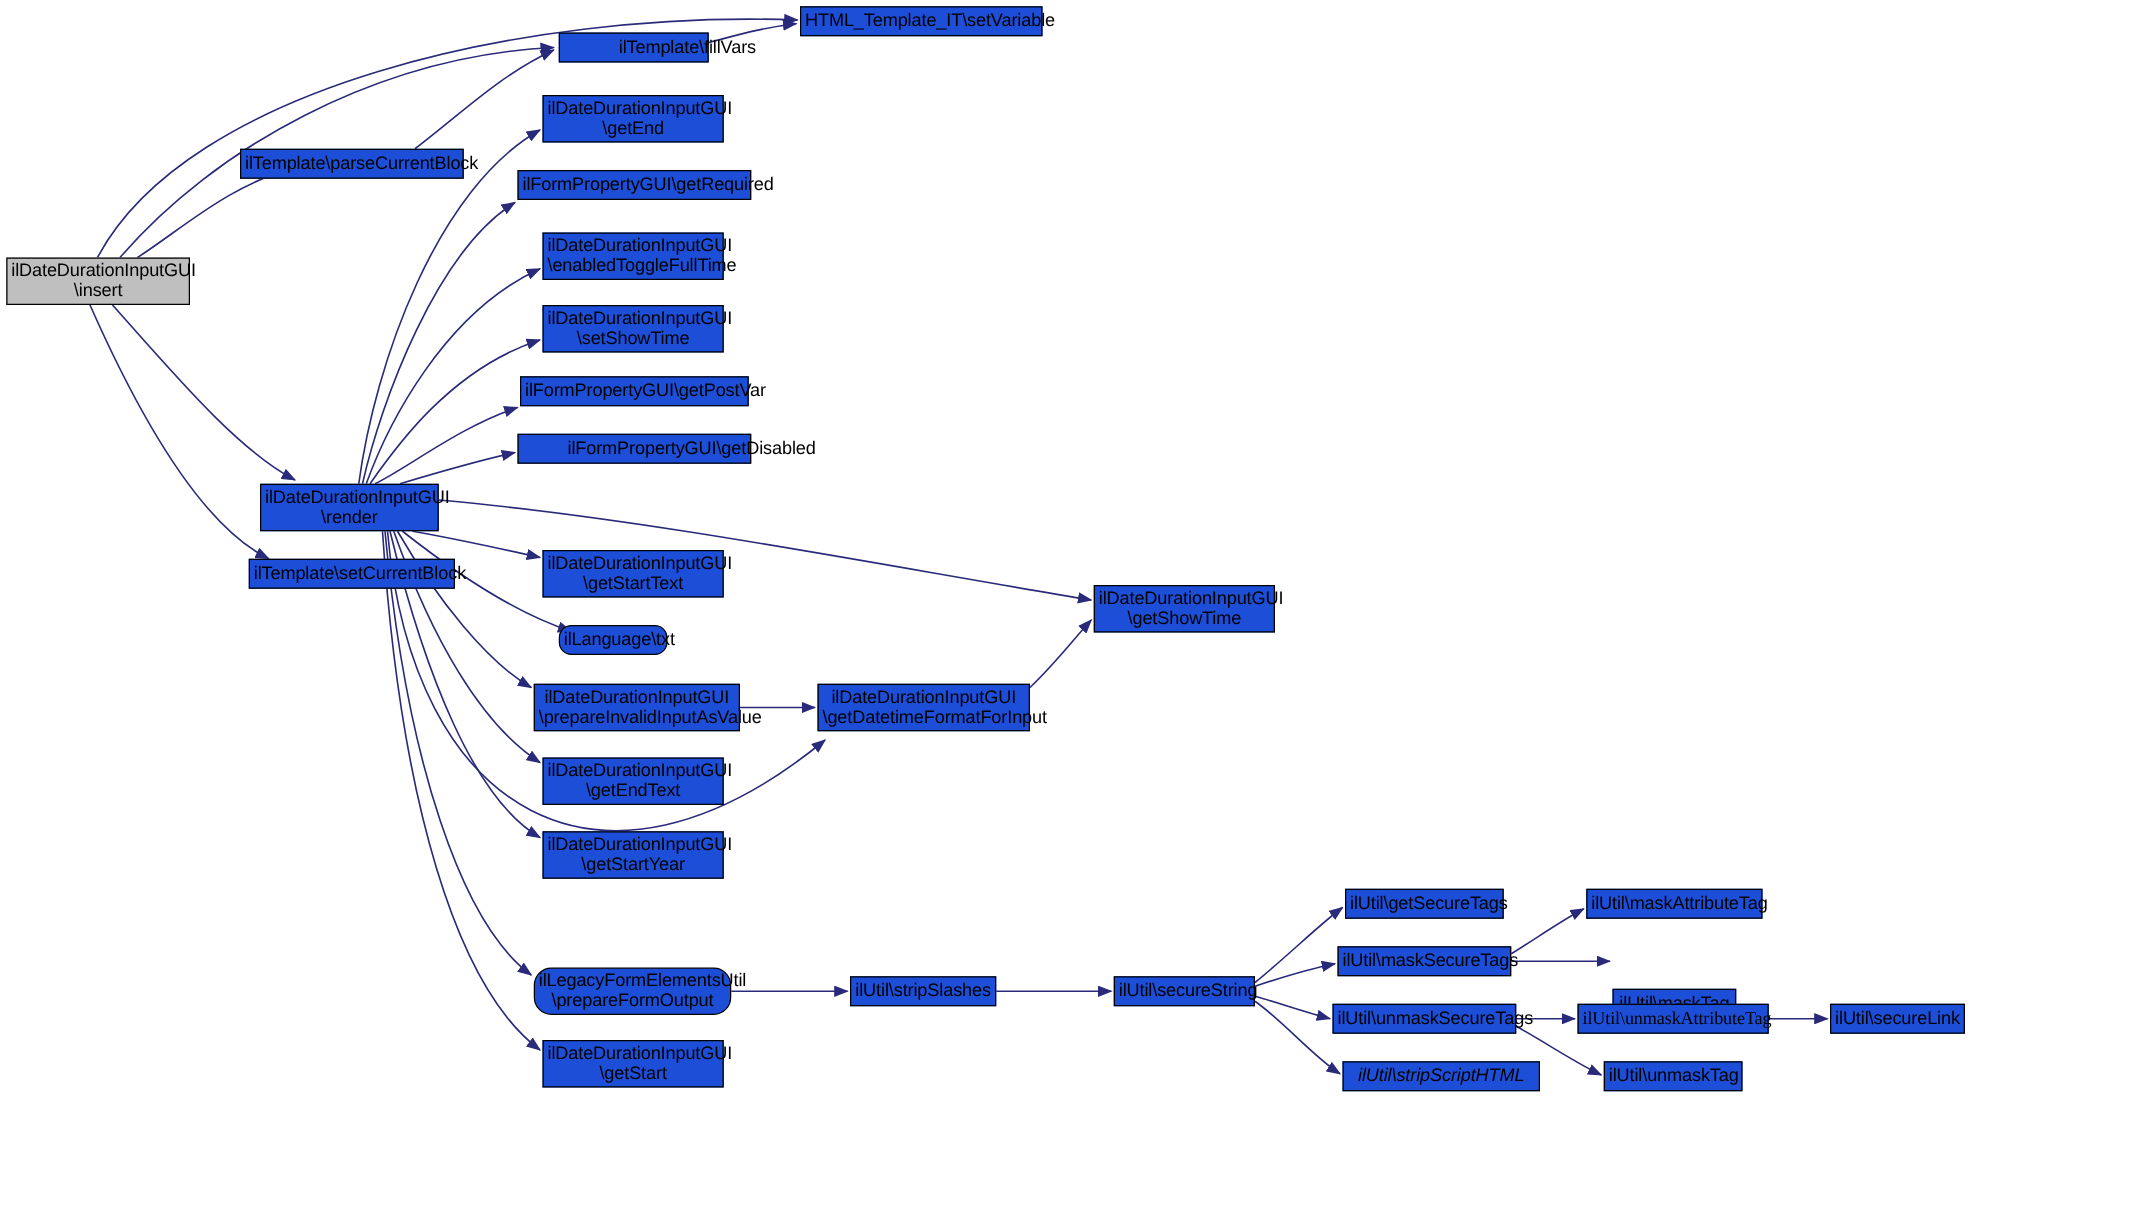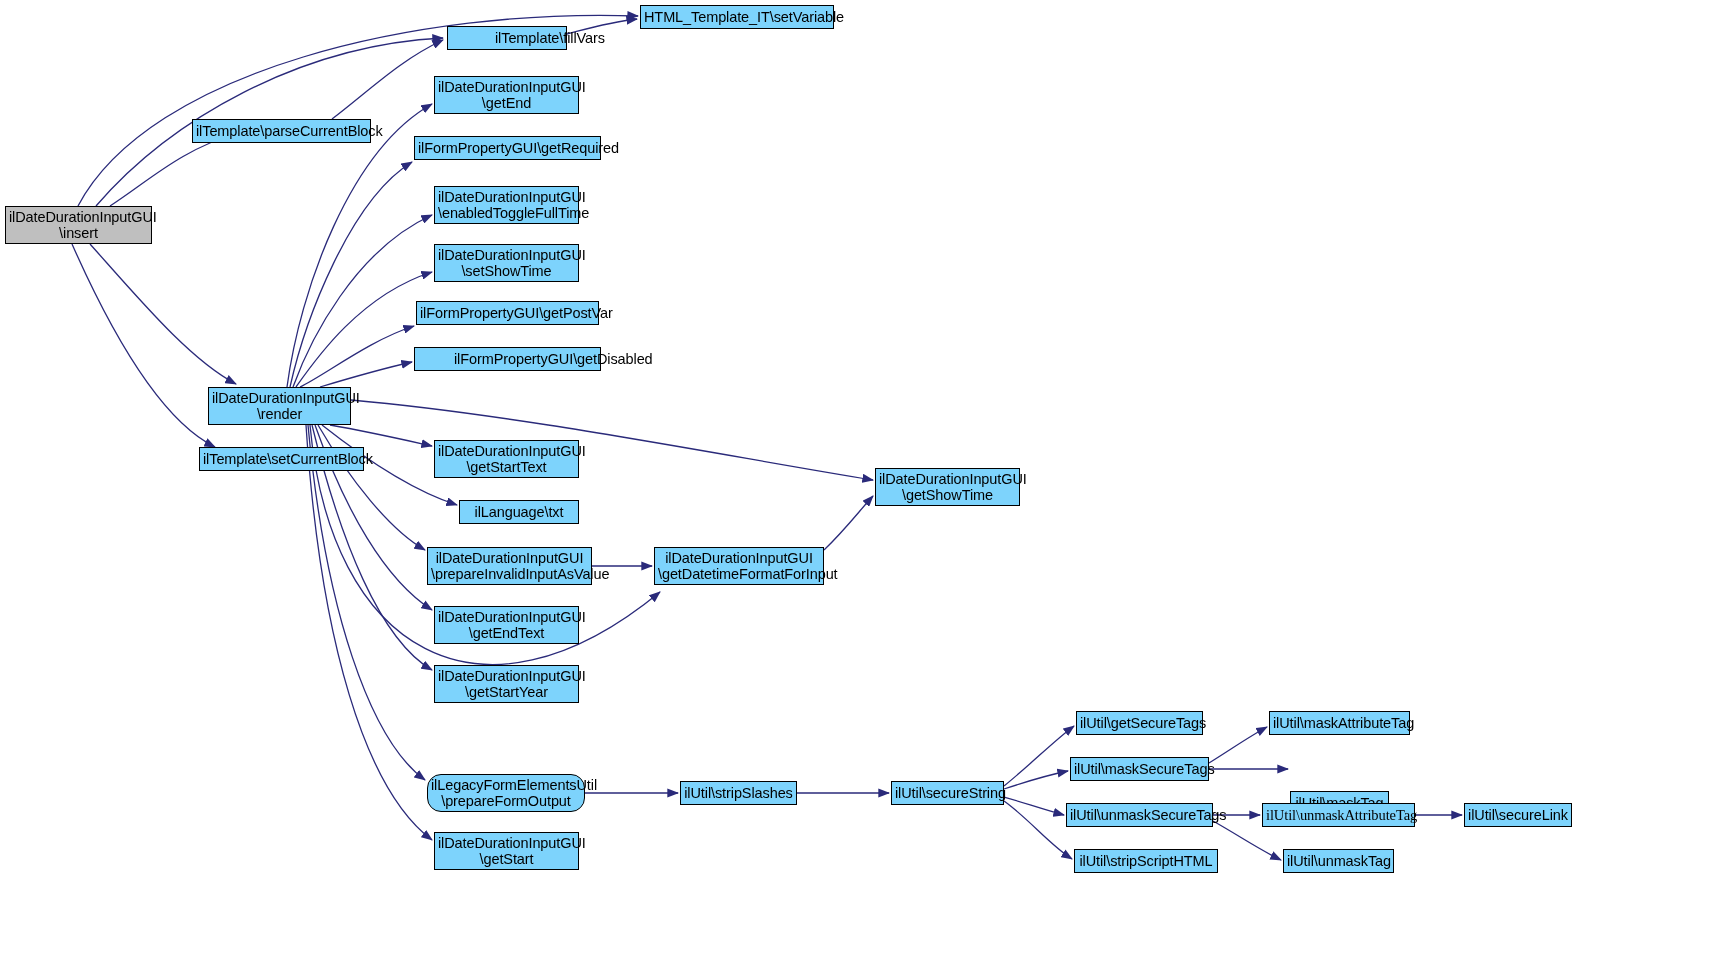--- a/index.html
+++ b/index.html
@@ -19,21 +19,21 @@
     position: absolute;
     left: 0; top: 0;
     width: 1723px;
     height: 965px;
     pointer-events: none;
   }
   .node {
     position: absolute;
     box-sizing: border-box;
     border: 1px solid #000000;
-    background: #7dd3fc;
+    background: #1d4ed8;
     color: #000000;
     display: flex;
     align-items: center;
     justify-content: center;
     text-align: center;
     font-size: 14.5px;
     line-height: 16.5px;
     letter-spacing: -0.1px;
     white-space: pre-line;
     z-index: 5;
@@ -109,39 +109,39 @@
 \enabledToggleFullTime</span></div>
     <div class="node" style="left: 434px; top: 244px; width: 145px; height: 38px;"><span class="lbl">ilDateDurationInputGUI
 \setShowTime</span></div>
     <div class="node" style="left: 416px; top: 301px; width: 183px; height: 24px; text-align: center;"><span class="lbl">ilFormPropertyGUI\getPostVar</span></div>
     <div class="node" style="left: 414px; top: 347px; width: 187px; height: 24px; padding-left: 36px;"><span class="lbl">ilFormPropertyGUI\getDisabled</span></div>
     <div class="node" style="left: 208px; top: 387px; width: 143px; height: 38px;"><span class="lbl">ilDateDurationInputGUI
 \render</span></div>
     <div class="node" style="left: 199px; top: 447px; width: 165px; height: 24px;"><span class="lbl">ilTemplate\setCurrentBlock</span></div>
     <div class="node" style="left: 434px; top: 440px; width: 145px; height: 38px;"><span class="lbl">ilDateDurationInputGUI
 \getStartText</span></div>
-    <div class="node" style="left: 459px; top: 500px; width: 120px; height: 24px;"><span class="lbl">ilLanguage\txt</span></div>
+    <div class="node" style="left: 447px; top: 500px; width: 87px; height: 24px; border-radius: 10px;"><span class="lbl">ilLanguage\txt</span></div>
     <div class="node" style="left: 427px; top: 547px; width: 165px; height: 38px;"><span class="lbl">ilDateDurationInputGUI
 \prepareInvalidInputAsValue</span></div>
     <div class="node" style="left: 654px; top: 547px; width: 170px; height: 38px;"><span class="lbl">ilDateDurationInputGUI
 \getDatetimeFormatForInput</span></div>
     <div class="node" style="left: 875px; top: 468px; width: 145px; height: 38px;"><span class="lbl">ilDateDurationInputGUI
 \getShowTime</span></div>
     <div class="node" style="left: 434px; top: 606px; width: 145px; height: 38px;"><span class="lbl">ilDateDurationInputGUI
 \getEndText</span></div>
     <div class="node" style="left: 434px; top: 665px; width: 145px; height: 38px;"><span class="lbl">ilDateDurationInputGUI
 \getStartYear</span></div>
     <div class="node" style="left: 427px; top: 774px; width: 158px; height: 38px; border-radius: 14px;"><span class="lbl">ilLegacyFormElementsUtil
 \prepareFormOutput</span></div>
     <div class="node" style="left: 680px; top: 781px; width: 117px; height: 24px;"><span class="lbl">ilUtil\stripSlashes</span></div>
     <div class="node" style="left: 891px; top: 781px; width: 113px; height: 24px;"><span class="lbl">ilUtil\secureString</span></div>
     <div class="node" style="left: 434px; top: 832px; width: 145px; height: 38px;"><span class="lbl">ilDateDurationInputGUI
 \getStart</span></div>
     <div class="node" style="left: 1076px; top: 711px; width: 127px; height: 24px;"><span class="lbl">ilUtil\getSecureTags</span></div>
     <div class="node" style="left: 1070px; top: 757px; width: 139px; height: 24px;"><span class="lbl">ilUtil\maskSecureTags</span></div>
     <div class="node" style="left: 1066px; top: 803px; width: 147px; height: 24px;"><span class="lbl">ilUtil\unmaskSecureTags</span></div>
-    <div class="node" style="left: 1074px; top: 849px; width: 144px; height: 24px;"><span class="lbl">ilUtil\stripScriptHTML</span></div>
+    <div class="node" style="left: 1074px; top: 849px; width: 158px; height: 24px; font-style: italic;"><span class="lbl">ilUtil\stripScriptHTML</span></div>
     <div class="node" style="left: 1269px; top: 711px; width: 141px; height: 24px;"><span class="lbl">ilUtil\maskAttributeTag</span></div>
     <div class="node" style="left: 1290px; top: 757px; width: 99px; height: 24px; margin-top: 34px;"><span class="lbl">ilUtil\maskTag</span></div>
     <div class="node" style="left: 1262px; top: 803px; width: 153px; height: 24px; font-family: Liberation Serif, serif;"><span class="lbl">ilUtil\unmaskAttributeTag</span></div>
     <div class="node" style="left: 1283px; top: 849px; width: 111px; height: 24px; text-align: right;"><span class="lbl">ilUtil\unmaskTag</span></div>
     <div class="node" style="left: 1464px; top: 803px; width: 108px; height: 24px;"><span class="lbl">ilUtil\secureLink</span></div>
   </div>
 
 </body></html>

